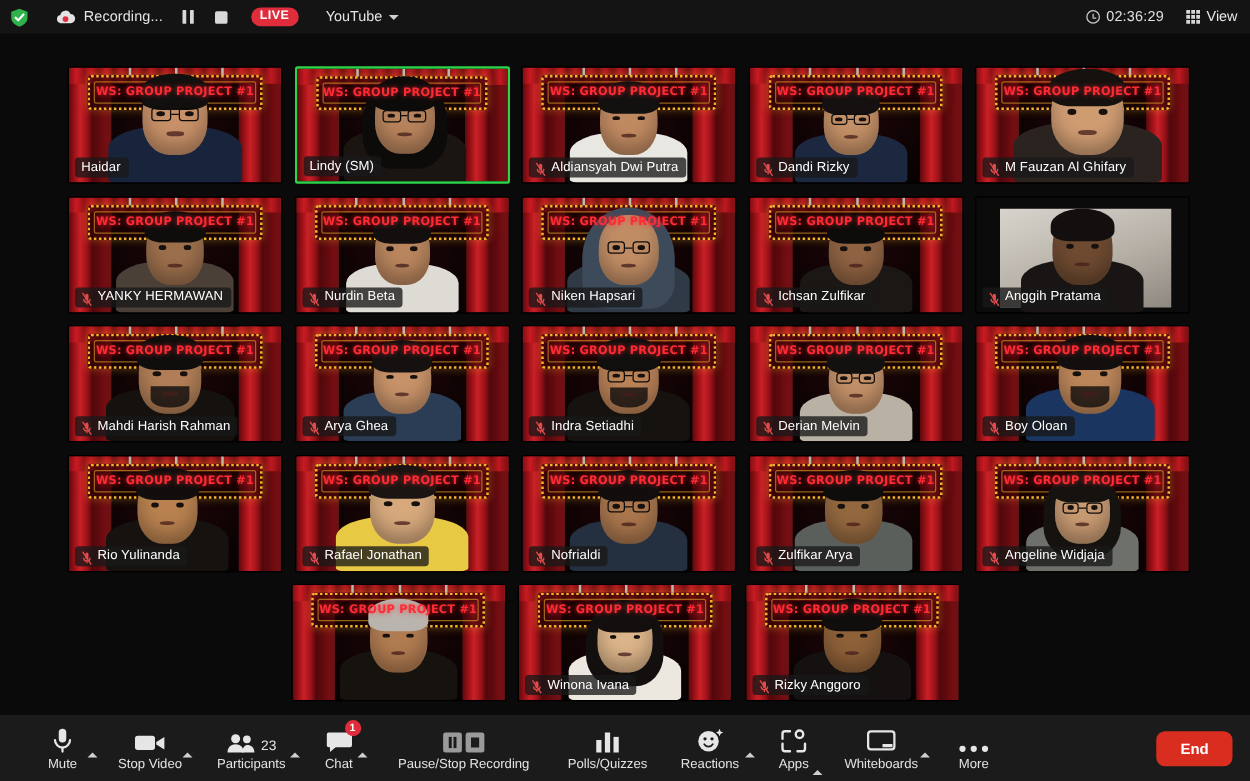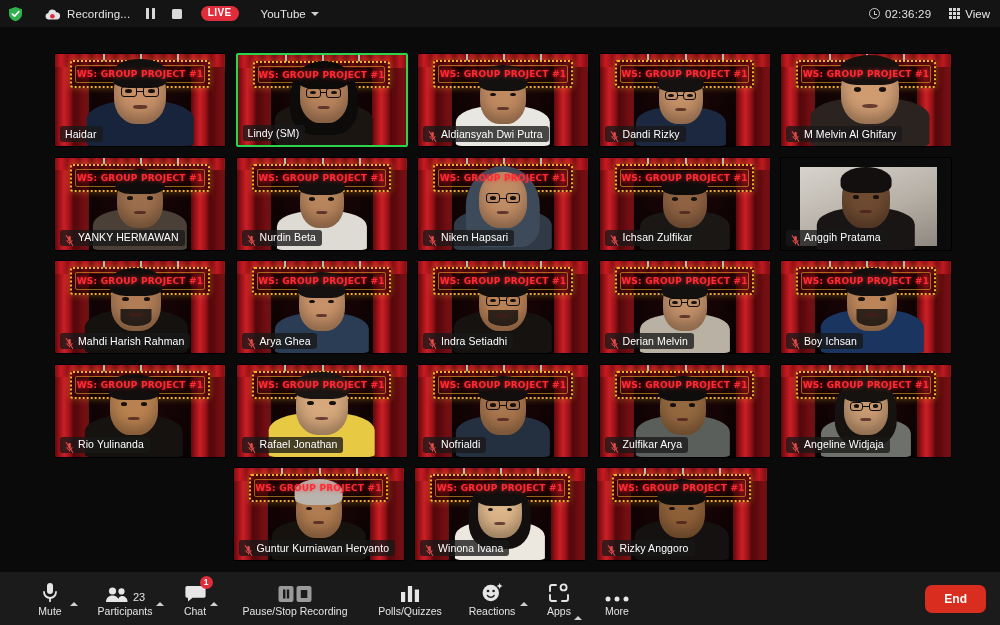--- a/index.html
+++ b/index.html
@@ -361,21 +361,21 @@
         <div style="position:absolute;left:50%;margin-left:8.7px;top:35.04px;width:7.54px;height:4.64px;background:#16110e;border-radius:50%;"></div>
         <div style="position:absolute;left:50%;transform:translateX(-50%);top:52.199999999999996px;width:15.08px;height:4.0600000000000005px;background:rgba(70,30,25,.75);border-radius:40%;"></div>
       </div>
       <div class="namebar">
         <span class="muteico"><svg width="9" height="11" viewBox="0 0 9 11">
             <path d="M4.5 1 a1.3 1.3 0 0 1 1.3 1.3 v2.8 a1.3 1.3 0 0 1 -2.6 0 V2.3 A1.3 1.3 0 0 1 4.5 1 z" fill="#e24b4b"></path>
             <path d="M1.9 5.1 a2.6 2.6 0 0 0 5.2 0" stroke="#e24b4b" stroke-width="1" fill="none"></path>
             <path d="M4.5 7.7 V9.6" stroke="#e24b4b" stroke-width="1"></path>
             <path d="M1 0.3 L8 10.7" stroke="#e24b4b" stroke-width="1.1"></path>
           </svg></span>
-        <span class="nm">M Melvin Al Ghifary</span>
+        <span class="nm">M Fauzan Al Ghifary</span>
       </div>
     </div>
     <div class="tile" style="left: 54px; top: 129.5px; width: 172px; height: 94px;">
       <div class="vbg">
         <div class="backwall"></div>
         <div class="curtain-l"></div>
         <div class="curtain-r"></div>
         <div class="valance"></div>
         <div class="pole" style="left:28%"></div>
         <div class="pole" style="left:50%"></div>
@@ -693,21 +693,21 @@
         <div style="position:absolute;left:50%;transform:translateX(-50%);top:49.8px;width:31px;height:16.8px;background:#120f0e;opacity:.82;border-radius:0 0 45% 45%;"></div>
         <div style="position:absolute;left:50%;transform:translateX(-50%);top:54px;width:13px;height:3.5000000000000004px;background:rgba(70,30,25,.75);border-radius:40%;"></div>
       </div>
       <div class="namebar">
         <span class="muteico"><svg width="9" height="11" viewBox="0 0 9 11">
             <path d="M4.5 1 a1.3 1.3 0 0 1 1.3 1.3 v2.8 a1.3 1.3 0 0 1 -2.6 0 V2.3 A1.3 1.3 0 0 1 4.5 1 z" fill="#e24b4b"></path>
             <path d="M1.9 5.1 a2.6 2.6 0 0 0 5.2 0" stroke="#e24b4b" stroke-width="1" fill="none"></path>
             <path d="M4.5 7.7 V9.6" stroke="#e24b4b" stroke-width="1"></path>
             <path d="M1 0.3 L8 10.7" stroke="#e24b4b" stroke-width="1.1"></path>
           </svg></span>
-        <span class="nm">Boy Ichsan</span>
+        <span class="nm">Boy Oloan</span>
       </div>
     </div>
     <div class="tile" style="left: 54px; top: 336.5px; width: 172px; height: 94px;">
       <div class="vbg">
         <div class="backwall"></div>
         <div class="curtain-l"></div>
         <div class="curtain-r"></div>
         <div class="valance"></div>
         <div class="pole" style="left:28%"></div>
         <div class="pole" style="left:50%"></div>
@@ -890,29 +890,20 @@
         </div>
       </div>
       <div class="person" style="width: 172px; height: 94px; margin-left: 0px;">
         <div class="torso" style="width:94.3px;height:40.32px;bottom:0;background:#16130f;"></div>
         <div style="position:absolute;left:50%;transform:translateX(-50%);width:18.400000000000002px;height:14.56px;bottom:33.6px;background:#b07b50;filter:brightness(.86);"></div>
         <div class="head" style="width:46px;height:56px;top:16px;background:#b07b50;box-shadow:inset 0 -8px 14px rgba(0,0,0,.30), inset 0 6px 10px rgba(255,255,255,.06);"></div>
         <div class="hair" style="width:48.760000000000005px;height:25.76px;top:13px;background:#b9b4ad;"></div>
         <div style="position:absolute;left:50%;margin-left:-12.88px;top:40.64px;width:5.98px;height:3.68px;background:#16110e;border-radius:50%;"></div>
         <div style="position:absolute;left:50%;margin-left:6.8999999999999995px;top:40.64px;width:5.98px;height:3.68px;background:#16110e;border-radius:50%;"></div>
         <div style="position:absolute;left:50%;transform:translateX(-50%);top:55.199999999999996px;width:11.96px;height:3.22px;background:rgba(70,30,25,.75);border-radius:40%;"></div>
-      </div>
-      <div class="namebar">
-        <span class="muteico"><svg width="9" height="11" viewBox="0 0 9 11">
-            <path d="M4.5 1 a1.3 1.3 0 0 1 1.3 1.3 v2.8 a1.3 1.3 0 0 1 -2.6 0 V2.3 A1.3 1.3 0 0 1 4.5 1 z" fill="#e24b4b"></path>
-            <path d="M1.9 5.1 a2.6 2.6 0 0 0 5.2 0" stroke="#e24b4b" stroke-width="1" fill="none"></path>
-            <path d="M4.5 7.7 V9.6" stroke="#e24b4b" stroke-width="1"></path>
-            <path d="M1 0.3 L8 10.7" stroke="#e24b4b" stroke-width="1.1"></path>
-          </svg></span>
-        <span class="nm">Guntur Kurniawan Heryanto</span>
       </div>
     </div>
     <div class="tile" style="left: 414px; top: 440px; width: 172px; height: 94px;">
       <div class="vbg">
         <div class="backwall"></div>
         <div class="curtain-l"></div>
         <div class="curtain-r"></div>
         <div class="valance"></div>
         <div class="pole" style="left:28%"></div>
         <div class="pole" style="left:50%"></div>
@@ -988,20 +979,34 @@
               <path d="M10 17 v3.2" stroke="#e6e6e6" stroke-width="1.8" stroke-linecap="round"></path>
             </svg>
           </div>
           <div class="lb">Mute</div>
         </div>
         <span class="caret-slot" style="margin-left: -14px;">
           <span class="caret-up"></span>
         </span>
       </div>
       <div style="display: flex; align-items: center;">
+        <div class="tool" style="width: 76px;">
+          <div class="ic">
+            <svg width="26" height="18" viewBox="0 0 26 18">
+              <rect x="1" y="3.5" width="16" height="11.5" rx="2.2" fill="#e6e6e6"></rect>
+              <path d="M18 8.5 L24.5 4.5 v10 L18 10.5 z" fill="#e6e6e6"></path>
+            </svg>
+          </div>
+          <div class="lb">Stop Video</div>
+        </div>
+        <span class="caret-slot" style="margin-left: -14px;">
+          <span class="caret-up"></span>
+        </span>
+      </div>
+      <div style="display: flex; align-items: center;">
         <div class="tool" style="width: 86px;">
           <div class="ic">
             <svg width="24" height="17" viewBox="0 0 24 17">
               <circle cx="7.5" cy="5" r="3.6" fill="#e6e6e6"></circle>
               <circle cx="16.5" cy="5.4" r="3.1" fill="#e6e6e6"></circle>
               <path d="M1 16 C1 11.6 4 9.4 7.5 9.4 C11 9.4 14 11.6 14 16 z" fill="#e6e6e6"></path>
               <path d="M12.6 16 C12.8 12 15 10 16.9 10 C19.6 10 22.5 11.8 22.5 16 z" fill="#e6e6e6"></path>
             </svg>
             <span class="pcount">23</span>
           </div>
@@ -1078,20 +1083,34 @@
               <circle cx="15.6" cy="4.4" r="3" stroke="#e6e6e6" stroke-width="1.9" fill="none"></circle>
             </svg>
           </div>
           <div class="lb">Apps</div>
         </div>
         <span class="caret-slot" style="margin-left: -14px;">
           <span class="caret-up"></span>
         </span>
       </div>
       <div style="display: flex; align-items: center;">
+        <div class="tool" style="width: 86px;">
+          <div class="ic">
+            <svg width="24" height="20" viewBox="0 0 24 20">
+              <rect x="1.5" y="2" width="21" height="14.5" rx="2.3" stroke="#e6e6e6" stroke-width="1.8" fill="none"></rect>
+              <rect x="13" y="12.2" width="8" height="2.6" fill="#e6e6e6"></rect>
+            </svg>
+          </div>
+          <div class="lb">Whiteboards</div>
+        </div>
+        <span class="caret-slot" style="margin-left: -14px;">
+          <span class="caret-up"></span>
+        </span>
+      </div>
+      <div style="display: flex; align-items: center;">
         <div class="tool" style="width: 62px;">
           <div class="ic">
             <svg width="26" height="8" viewBox="0 0 26 8">
               <circle cx="4" cy="4" r="2.5" fill="#e6e6e6"></circle>
               <circle cx="13" cy="4" r="2.5" fill="#e6e6e6"></circle>
               <circle cx="22" cy="4" r="2.5" fill="#e6e6e6"></circle>
             </svg>
           </div>
           <div class="lb">More</div>
         </div>

